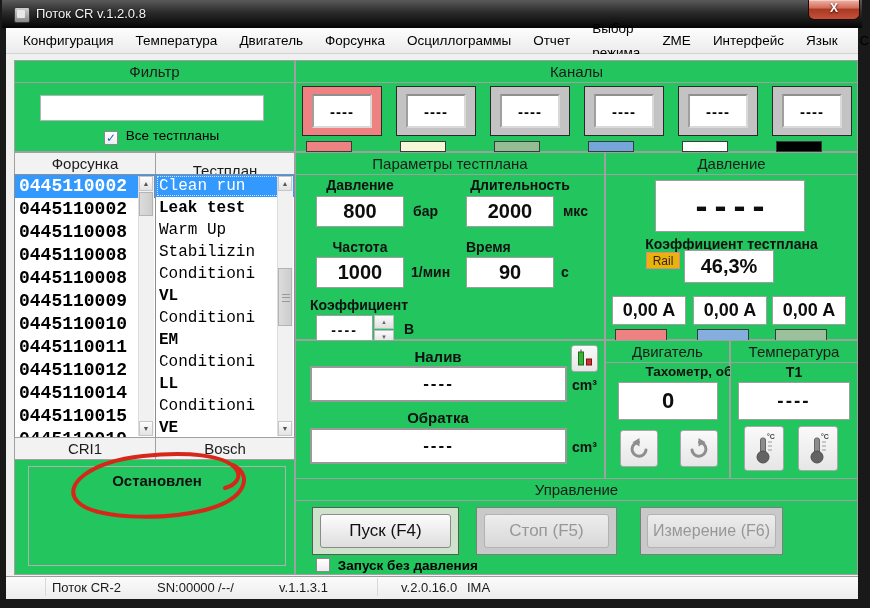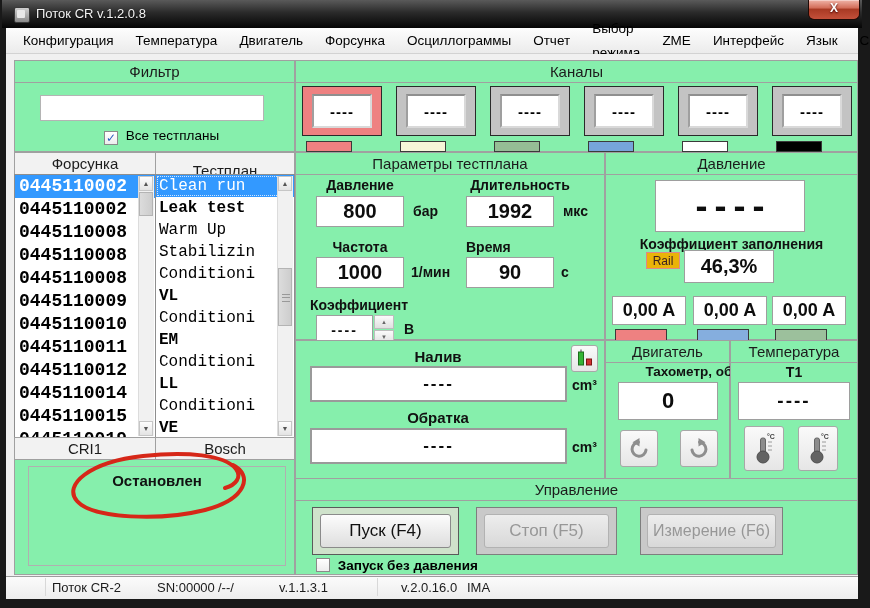--- a/index.html
+++ b/index.html
@@ -11,21 +11,21 @@
   .app-icon:after{content:"";position:absolute;left:2px;top:2px;width:8px;height:8px;background:#e8e8e8;border-radius:1px;}
   .win-title{left:34px;top:6px;color:#f2f2f2;font-size:13px;text-shadow:0 1px 2px #000;}
   .close-btn{left:806px;top:0;width:50px;height:19px;background:linear-gradient(#f0b4a8,#d4705c 40%,#a93a24 50%,#c4503a);border:1px solid #200a06;border-top:none;border-radius:0 0 6px 6px;color:#fff;font-weight:bold;font-size:12px;text-align:center;line-height:17px;text-shadow:0 1px 2px #400;box-shadow:inset 0 1px 0 rgba(255,255,255,.4);cursor:pointer;}
   .menubar{left:6px;top:28px;width:852px;height:26px;background:linear-gradient(#fdfdfd,#ebebeb);border-bottom:1px solid #d2d2d2;display:flex;align-items:center;padding-left:6px;box-sizing:border-box;}
   .menu-item{font-size:13.5px;color:#000;padding:0 11px;line-height:24px;cursor:default;}
   .client{left:6px;top:54px;width:852px;height:522px;background:#f0f0f0;}
   .statusbar{left:6px;top:576px;width:852px;height:22px;background:linear-gradient(#fbfbfb,#ededed);border-top:1px solid #9c9c9c;}
   .status-text{top:580px;font-size:13px;color:#1a1a1a;}
   .status-sep{top:578px;width:1px;height:18px;background:#d8d8d8;}
   
-  .gb{border:1px solid #a0a0a0;background:#86efac;box-sizing:border-box;padding-left:42px;}
+  .gb{border:1px solid #a0a0a0;background:#22c55e;box-sizing:border-box;padding-left:42px;}
   .gb-title{position:absolute;left:0;top:0;right:0;height:21px;line-height:21px;text-align:center;font-size:15px;color:#1c1c1c;border-bottom:1px solid #a0a0a0;}
   .hdr-box{border:1px solid #a0a0a0;background:#f2f2f2;text-align:center;font-size:15px;color:#1c1c1c;box-sizing:border-box;display:flex;align-items:center;justify-content:center;}
   
   .tinput{border:1px solid #b4b4b4;background:#fff;box-sizing:border-box;font-size:14px;padding:2px 6px;font-family:inherit;}
   .field{border:1px solid #9e9e9e;background:#fff;box-sizing:border-box;display:flex;align-items:center;justify-content:center;font-weight:bold;color:#0d0d0d;}
   .blabel{font-weight:bold;font-size:14px;color:#111;}
   .dashes{font-weight:900;letter-spacing:2px;}
   
   .cb{display:inline-block;width:14px;height:14px;border:1px solid #8a8a8a;background:linear-gradient(#fff,#ededed);box-sizing:border-box;text-align:center;line-height:12px;font-size:12px;color:#2b5fc0;font-weight:bold;vertical-align:-2px;}
   
@@ -190,21 +190,21 @@
     <path d="M 178 20 C 198 30 192 54 150 65 C 106 76 38 74 22 56 C 8 40 34 17 88 11 C 132 6 170 10 181 24 C 187 32 181 40 170 43" fill="none" stroke-width="4" stroke-linecap="round" style="stroke: rgb(214, 39, 24);"></path>
   </svg>
 
   <div class="abs gb" style="left:295px;top:152px;width:310px;height:188px;">
     <div class="gb-title">Параметры тестплана</div>
   </div>
   <div class="abs blabel" style="left:316px;top:177px;width:88px;text-align:center;">Давление</div>
   <div class="abs field" style="left:316px;top:196px;width:88px;height:31px;font-size:20px;">800</div>
   <div class="abs blabel" style="left:413px;top:203px;">бар</div>
   <div class="abs blabel" style="left:465px;top:177px;width:110px;text-align:center;">Длительность</div>
-  <div class="abs field" style="left:466px;top:196px;width:88px;height:31px;font-size:20px;">1992</div>
+  <div class="abs field" style="left:466px;top:196px;width:88px;height:31px;font-size:20px;">2000</div>
   <div class="abs blabel" style="left:563px;top:203px;">мкс</div>
   <div class="abs blabel" style="left:316px;top:239px;width:88px;text-align:center;">Частота</div>
   <div class="abs field" style="left:316px;top:257px;width:88px;height:31px;font-size:20px;">1000</div>
   <div class="abs blabel" style="left:411px;top:264px;">1/мин</div>
   <div class="abs blabel" style="left:466px;top:239px;width:88px;text-align:left;">Время</div>
   <div class="abs field" style="left:466px;top:257px;width:88px;height:31px;font-size:20px;">90</div>
   <div class="abs blabel" style="left:561px;top:264px;">с</div>
   <div class="abs blabel" style="left:310px;top:297px;">Коэффициент</div>
   <div class="abs field dashes" style="left:316px;top:315px;width:57px;height:29px;font-size:14px;">----</div>
   <div class="abs" style="left:374px;top:315px;">
@@ -225,21 +225,21 @@
   <div class="abs field dashes" style="left:310px;top:366px;width:257px;height:36px;font-size:17px;border:2px solid #9a9a9a;">----</div>
   <div class="abs blabel" style="left:572px;top:377px;">cm³</div>
   <div class="abs blabel" style="left:338px;top:409px;width:200px;text-align:center;font-size:15px;">Обратка</div>
   <div class="abs field dashes" style="left:310px;top:428px;width:257px;height:36px;font-size:17px;border:2px solid #9a9a9a;">----</div>
   <div class="abs blabel" style="left:572px;top:439px;">cm³</div>
 
   <div class="abs gb" style="left:605px;top:152px;width:253px;height:188px;">
     <div class="gb-title">Давление</div>
   </div>
   <div class="abs field" style="left:655px;top:180px;width:150px;height:52px;font-size:36px;font-weight:900;letter-spacing:7px;padding-left:7px;">----</div>
-  <div class="abs blabel" style="left:605px;top:236px;width:253px;text-align:center;">Коэффициент заполнения</div>
+  <div class="abs blabel" style="left:605px;top:236px;width:253px;text-align:center;">Коэффициент тестплана</div>
   <div class="abs rail" style="left: 646px; top: 252px; width: 34px; height: 17px; background-color: #eab308;">Rail</div>
   <div class="abs field" style="left:684px;top:250px;width:90px;height:33px;font-size:20px;">46,3%</div>
   <div class="abs field" style="left:612px;top:296px;width:74px;height:29px;font-size:18px;">0,00 A</div>
   <div class="abs field" style="left:693px;top:296px;width:74px;height:29px;font-size:18px;">0,00 A</div>
   <div class="abs field" style="left:772px;top:296px;width:74px;height:29px;font-size:18px;">0,00 A</div>
   <div class="abs" style="left: 615px; top: 329px; width: 50px; height: 10px; border: 1px solid rgb(58, 58, 58); background-color: rgb(238, 129, 129);"></div>
   <div class="abs" style="left: 697px; top: 329px; width: 50px; height: 10px; border: 1px solid rgb(58, 58, 58); background-color: rgb(133, 174, 222);"></div>
   <div class="abs" style="left: 775px; top: 329px; width: 50px; height: 10px; border: 1px solid rgb(58, 58, 58); background-color: rgb(156, 192, 156);"></div>
 
   <div class="abs gb" style="left:605px;top:340px;width:125px;height:139px;">

